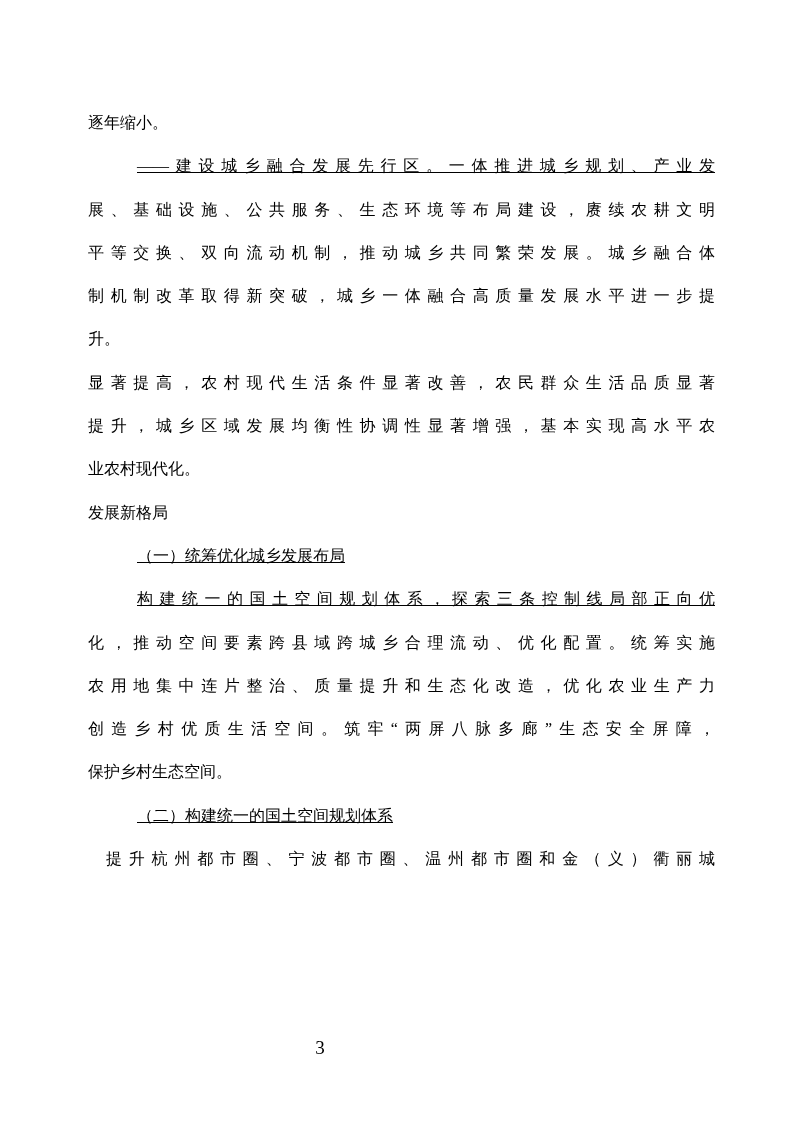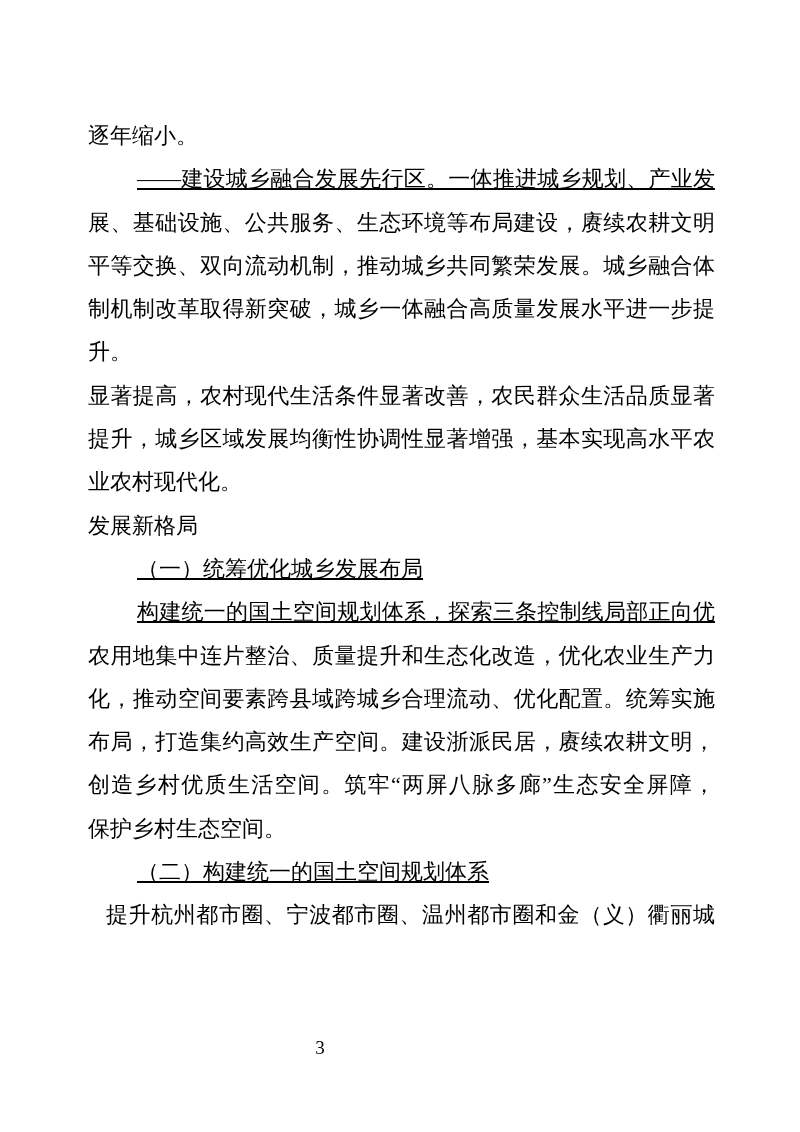--- a/index.html
+++ b/index.html
@@ -12,23 +12,23 @@
     width: 800px;
     height: 1132px;
     background: #ffffff;
     overflow: hidden;
     font-family: "Liberation Serif", "DejaVu Serif", serif;
     color: #000000;
   }
   .content {
     position: absolute;
     left: 88px;
-    top: 114px;
+    top: 101px;
     width: 627px;
-    font-size: 22px;
+    font-size: 16px;
     line-height: 43.3px;
     letter-spacing: 0;
   }
   .line {
     height: 43.3px;
     text-align: left;
     white-space: pre;
   }
   .line.fill {
     white-space: normal;
@@ -59,22 +59,21 @@
       <div class="line fill">展、基础设施、公共服务、生态环境等布局建设，赓续农耕文明</div>
       <div class="line fill">平等交换、双向流动机制，推动城乡共同繁荣发展。城乡融合体</div>
       <div class="line fill">制机制改革取得新突破，城乡一体融合高质量发展水平进一步提</div>
       <div class="line">升。</div>
       <div class="line fill">显著提高，农村现代生活条件显著改善，农民群众生活品质显著</div>
       <div class="line fill">提升，城乡区域发展均衡性协调性显著增强，基本实现高水平农</div>
       <div class="line">业农村现代化。</div>
       <div class="line">发展新格局</div>
       <div class="line indent-em2">（一）统筹优化城乡发展布局</div>
       <div class="line fill indent-em2">构建统一的国土空间规划体系，探索三条控制线局部正向优</div>
+      <div class="line fill">化，推动空间要素跨县域跨城乡合理流动、优化配置。统筹实施</div>
       <div class="line fill">农用地集中连片整治、质量提升和生态化改造，优化农业生产力</div>
-      <div class="line fill">化，推动空间要素跨县域跨城乡合理流动、优化配置。统筹实施</div>
-      <div class="line fill">布局，打造集约高效生产空间。建设浙派民居，赓续农耕文明，</div>
       <div class="line fill">创造乡村优质生活空间。筑牢“两屏八脉多廊”生态安全屏障，</div>
       <div class="line">保护乡村生态空间。</div>
       <div class="line indent-em2">（二）构建统一的国土空间规划体系</div>
       <div class="line fill indent-em1">提升杭州都市圈、宁波都市圈、温州都市圈和金（义）衢丽城</div>
     </div>
   <div class="page-number">3</div>
 </div>
 
 </body></html>

